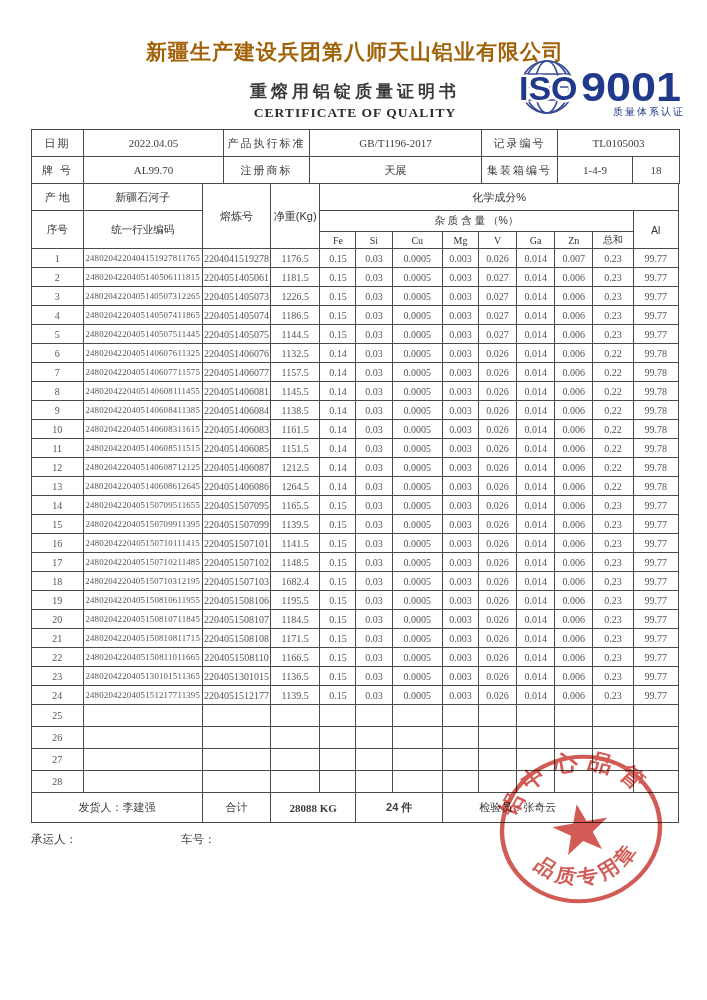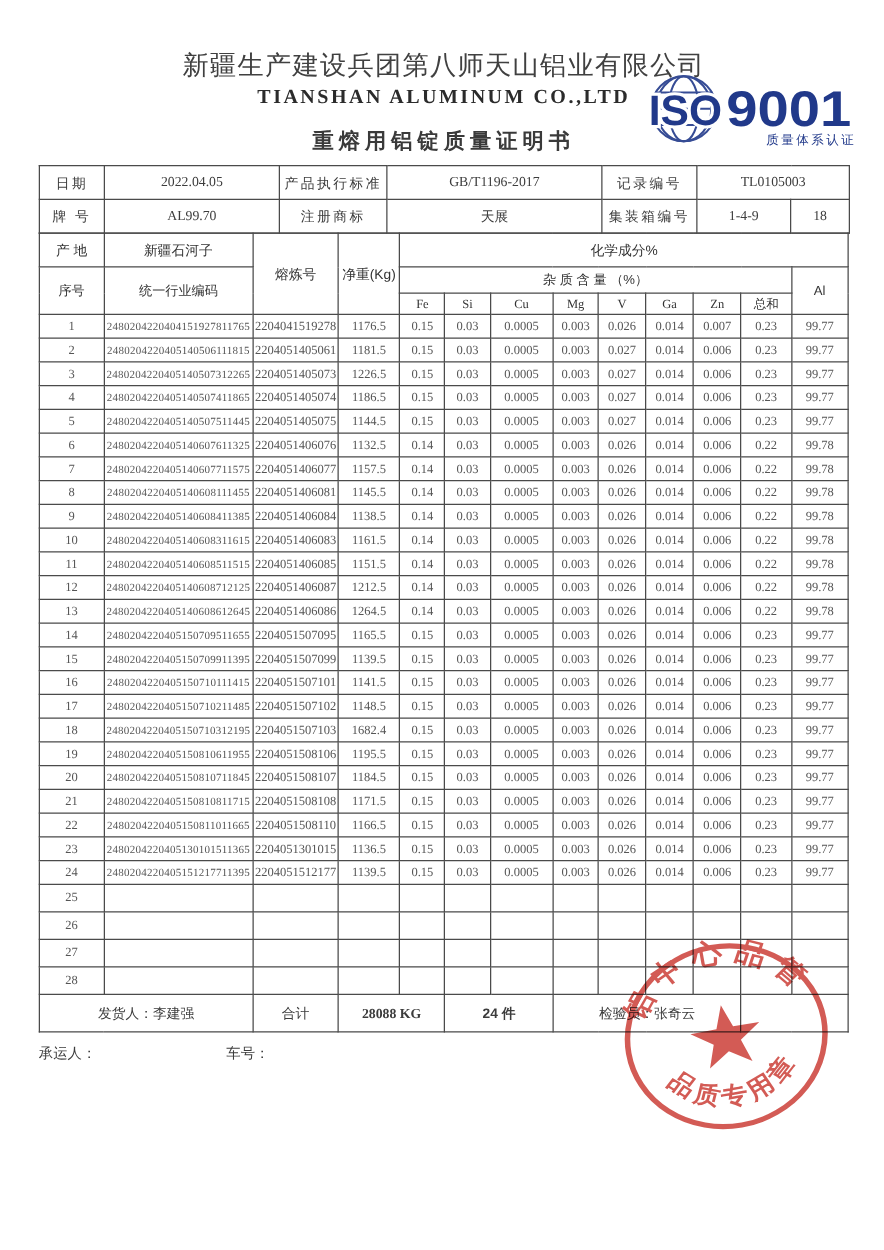--- a/index.html
+++ b/index.html
@@ -2,21 +2,21 @@
 <html><head>
 <meta charset="utf-8">
 <style>
   html,body{margin:0;padding:0;background:#ffffff;}
   body{width:707px;height:1000px;position:relative;overflow:hidden;
        font-family:"Liberation Sans","DejaVu Sans",sans-serif;color:#333;}
   .page{position:absolute;left:31px;top:0;width:648px;}
 
   
   .head{position:relative;text-align:center;padding-top:38px;}
-  .company-cn{font-size:21px;font-weight:normal;letter-spacing:1px;color:#404040;
+  .company-cn{font-size:21px;font-weight:bold;letter-spacing:1px;color:#a16207;
               font-family:"Liberation Sans","DejaVu Sans",sans-serif;}
   .company-en{font-size:16px;letter-spacing:2px;color:#2b2b2b;margin-top:3px;
               font-family:"Liberation Serif","DejaVu Serif",serif;font-weight:bold;}
   .doc-cn{font-size:17px;font-weight:bold;letter-spacing:4px;color:#3a3a3a;margin-top:14px;}
   .doc-en{font-size:13.5px;letter-spacing:1px;color:#2b2b2b;margin-top:2px;
           font-family:"Liberation Serif","DejaVu Serif",serif;font-weight:bold;}
   .iso-badge{position:absolute;right:-8px;top:55px;width:170px;height:66px;}
 
   
   table{border-collapse:collapse;table-layout:fixed;width:648px;}
@@ -48,22 +48,22 @@
   .stamp{position:absolute;left:492px;top:748px;width:178px;height:162px;
          transform:rotate(-10deg);opacity:.82;mix-blend-mode:multiply;pointer-events:none;}
 </style>
 </head>
 <body>
 
 <div class="page">
 
   <div class="head">
     <div class="company-cn">新疆生产建设兵团第八师天山铝业有限公司</div>
-    <div class="company-en">TIANSHAN ALUMINUM CO.,LTD</div>
     <div class="doc-cn">重熔用铝锭质量证明书</div>
+    <div class="doc-en">CERTIFICATE OF QUALITY</div>
 
     <svg class="iso-badge" viewBox="0 0 170 66">
       <g stroke="#21398a" stroke-width="1.6" fill="none" opacity="0.9">
         <circle cx="30" cy="32" r="26"></circle>
         <ellipse cx="30" cy="32" rx="12" ry="26"></ellipse>
         <ellipse cx="30" cy="32" rx="22" ry="26"></ellipse>
         <line x1="4" y1="32" x2="56" y2="32"></line>
         <line x1="7" y1="19" x2="53" y2="19"></line>
         <line x1="7" y1="45" x2="53" y2="45"></line>
       </g>

